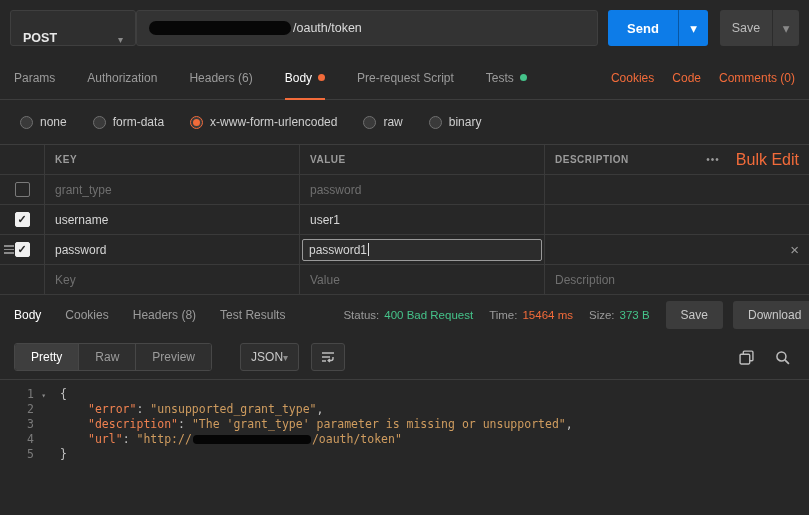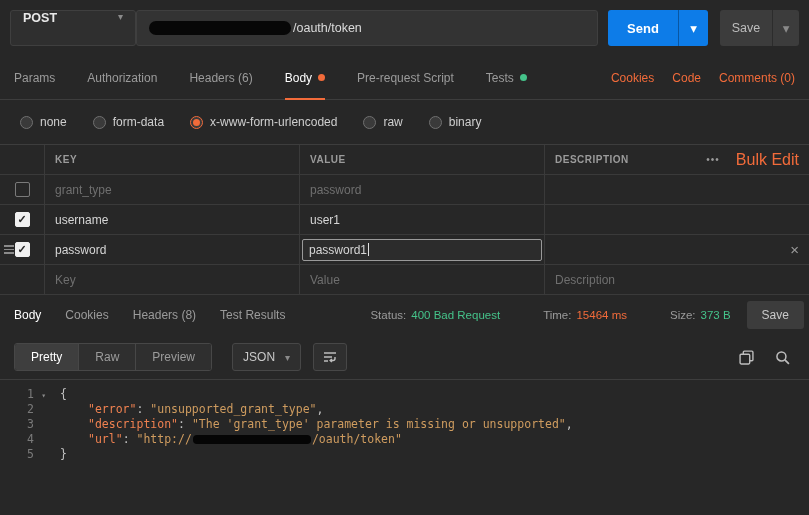--- a/index.html
+++ b/index.html
@@ -7,21 +7,21 @@
     --bg:#272727; --border:#3d3d3d;
   }
   *{margin:0;padding:0;box-sizing:border-box;}
   html,body{width:809px;height:515px;}
   body{background:var(--bg);font-family:"Liberation Sans",sans-serif;color:#d6d6d6;
        font-size:12px;overflow:hidden;}
 
   
   .topbar{height:56px;display:flex;align-items:center;padding:0 10px;}
   .method-select{width:126px;height:36px;background:#2f2f2f;border:1px solid #3f3f3f;
-      border-radius:3px;display:flex;align-items:flex-start;justify-content:space-between;
+      border-radius:3px;display:flex;align-items:flex-end;justify-content:space-between;
       padding:0 12px;cursor:pointer;gap:48px;}
   .method-select .m{font-weight:bold;color:#e8e8e8;font-size:12.5px;}
   .caret{color:#8a8a8a;font-size:10px;}
   .url-field{flex:1;height:36px;background:#333333;border:1px solid #3f3f3f;border-radius:3px;
       margin-left:0;display:flex;align-items:center;padding:0 12px;color:#dcdcdc;font-size:12.5px;}
   .redact{display:inline-block;width:142px;height:14px;background:#070707;border-radius:7px;margin-right:2px;}
   .send-group{display:flex;margin-left:10px;}
   .send-btn{width:70px;height:36px;background:var(--blue);color:#fff;border:none;
       border-radius:3px 0 0 3px;font-size:13px;font-weight:bold;cursor:pointer;font-family:inherit;}
   .send-caret{width:30px;height:36px;background:var(--blue);border:none;border-left:1px solid rgba(0,0,0,.3);
@@ -77,37 +77,37 @@
       display:flex;align-items:center;padding:0 6px;}
   .text-cursor{width:1px;height:13px;background:#e0e0e0;margin-left:1px;}
   .row-delete{margin-left:auto;color:#9b9b9b;font-size:15px;cursor:pointer;line-height:1;}
   .val-cell-edit{padding:0 2px !important;}
 
   
   .resp-meta{height:40px;display:flex;align-items:center;padding:0 14px;}
   .resp-tab{color:#9b9b9b;margin-right:24px;cursor:pointer;white-space:nowrap;}
   .resp-tab.active{color:#fff;}
   .status-group{display:flex;align-items:center;margin-left:34px;font-size:11.5px;white-space:nowrap;}
-  .sg-lbl{color:#9b9b9b;margin-right:5px;margin-left:27px;}
+  .sg-lbl{color:#9b9b9b;margin-right:5px;}
   .sg-val{margin-right:16px;}
   .sg-val.green{color:var(--green);}
   .sg-val.orange{color:var(--accent);}
   .resp-buttons{margin-left:auto;display:flex;gap:10px;}
   .resp-btn{height:28px;padding:0 15px;background:#3c3c3c;border:none;border-radius:3px;
       color:#c9c9c9;font-size:12px;cursor:pointer;font-family:inherit;}
 
   
   .resp-toolbar{height:45px;display:flex;align-items:center;padding:0 14px;border-bottom:1px solid var(--border);}
   .segmented{display:flex;height:28px;border:1px solid #474747;border-radius:3px;overflow:hidden;}
   .seg{padding:0 16px;display:flex;align-items:center;background:#2f2f2f;color:#9b9b9b;
       border-right:1px solid #474747;cursor:pointer;}
   .seg:last-child{border-right:none;}
   .seg.active{background:#3e3e3e;color:#fff;}
-  .json-select{height:28px;margin-left:20px;border:1px solid #474747;border-radius:3px;background:#2f2f2f;
-      display:flex;align-items:center;gap:10px;padding:3px 10px;color:#c9c9c9;cursor:pointer;}
+  .json-select{height:28px;margin-left:28px;border:1px solid #474747;border-radius:3px;background:#2f2f2f;
+      display:flex;align-items:center;padding:3px 10px;color:#c9c9c9;cursor:pointer;}
   .icon-btn{height:28px;width:34px;margin-left:12px;border:1px solid #474747;border-radius:3px;
       background:#2f2f2f;display:flex;align-items:center;justify-content:center;cursor:pointer;}
   .toolbar-spacer{flex:1;}
   .plain-icon{width:26px;height:26px;display:flex;align-items:center;justify-content:center;
       cursor:pointer;margin-left:10px;}
 
   
   .code-area{height:136px;padding-top:7px;font-family:"DejaVu Sans Mono",monospace;
       font-size:11.5px;line-height:15px;overflow:hidden;}
   .code-line{display:flex;white-space:pre;}

